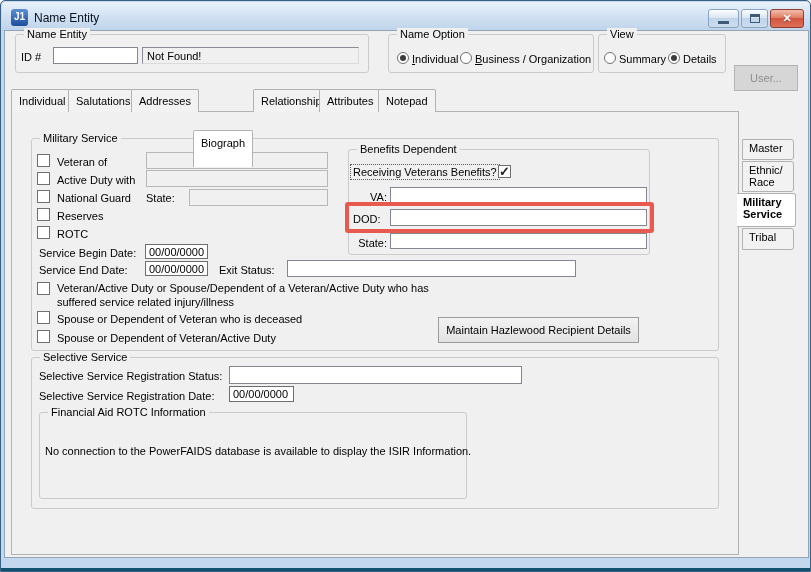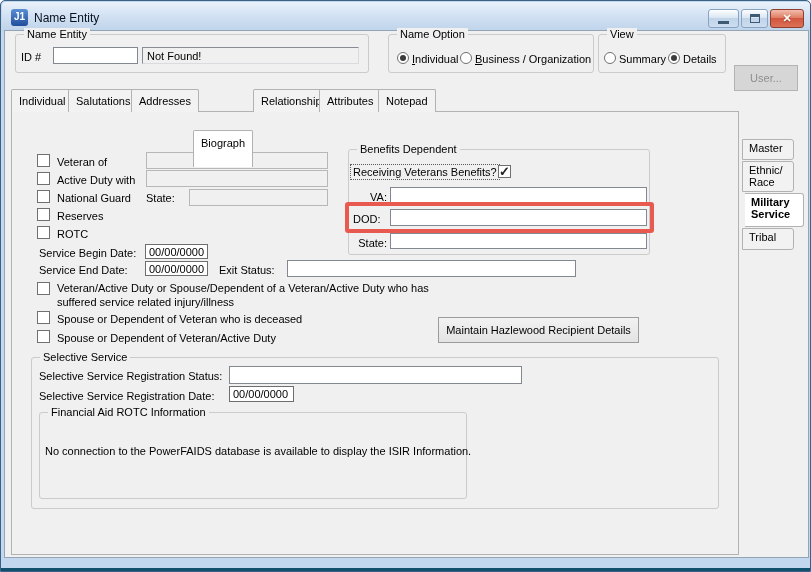--- a/index.html
+++ b/index.html
@@ -53,21 +53,21 @@
 
   .tab { position: absolute; top: 88px; height: 23px; padding: 0 7px; line-height: 22px;
          background: #f2f2f2; border: 1px solid #b2b2b2; border-bottom: none; border-radius: 2px 2px 0 0; z-index: 2; }
   .tab.active { top: 85px; height: 37px; line-height: 24px; background: #fff; z-index: 4; margin-top: 44px; }
 
   .panel { position: absolute; left: 10px; top: 110px; width: 728px; height: 444px;
            background: #f0f0f0; border: 1px solid #b2b2b2; z-index: 1; }
 
   .stab { position: absolute; width: 52px; background: #f2f2f2; border: 1px solid #b2b2b2;
           border-radius: 0 3px 3px 0; padding: 2px 4px 2px 6px; z-index: 2; }
-  .stab.active { left: 736px; width: 59px; background: #fff; font-weight: bold; border-left: none; z-index: 4; margin-left: 8px; }
+  .stab.active { left: 736px; width: 59px; background: #fff; font-weight: bold; border-left: none; z-index: 4; }
 
   .highlight { position: absolute; border: 4px solid #e8594f; border-radius: 3px; z-index: 6; pointer-events: none; }
   .dotted { border: 1px dotted #5a5a5a; }
 </style>
 </head>
 <body>
 
 <div class="window">
   <div class="titlebar">
     <div class="app-icon">J1</div>
@@ -118,20 +118,23 @@
   <div class="tab" style="left:318px;">Attributes</div>
   <div class="tab" style="left:377px;">Notepad</div>
 
   <div class="panel"></div>
 
   <div class="stab" style="left:741px; top:138px; height:21px;">Master</div>
   <div class="stab" style="left:741px; top:160px; height:31px;"><span>Ethnic/</span><br><span>Race</span></div>
   <div class="stab active" style="top:192px; height:34px;"><span>Military</span><br><span>Service</span></div>
   <div class="stab" style="left:741px; top:227px; height:22px;">Tribal</div>
 
+  <div class="group" style="left:30px; top:137px; width:688px; height:213px; z-index:2;">
+    <span class="group-label">Military Service</span>
+  </div>
 
   <span class="cb" style="left:36px; top:153px; z-index:3;"></span>
   <span class="lbl" style="left:56px; top:155px; z-index:3;">Veteran of</span>
   <input class="tb dis" style="left: 145px; top: 151px; width: 182px; height: 17px; z-index: 3;" value="">
 
   <span class="cb" style="left:36px; top:171px; z-index:3;"></span>
   <span class="lbl" style="left:56px; top:173px; z-index:3;">Active Duty with</span>
   <input class="tb dis" style="left: 145px; top: 169px; width: 182px; height: 17px; z-index: 3;" value="">
 
   <span class="cb" style="left:36px; top:189px; z-index:3;"></span>

